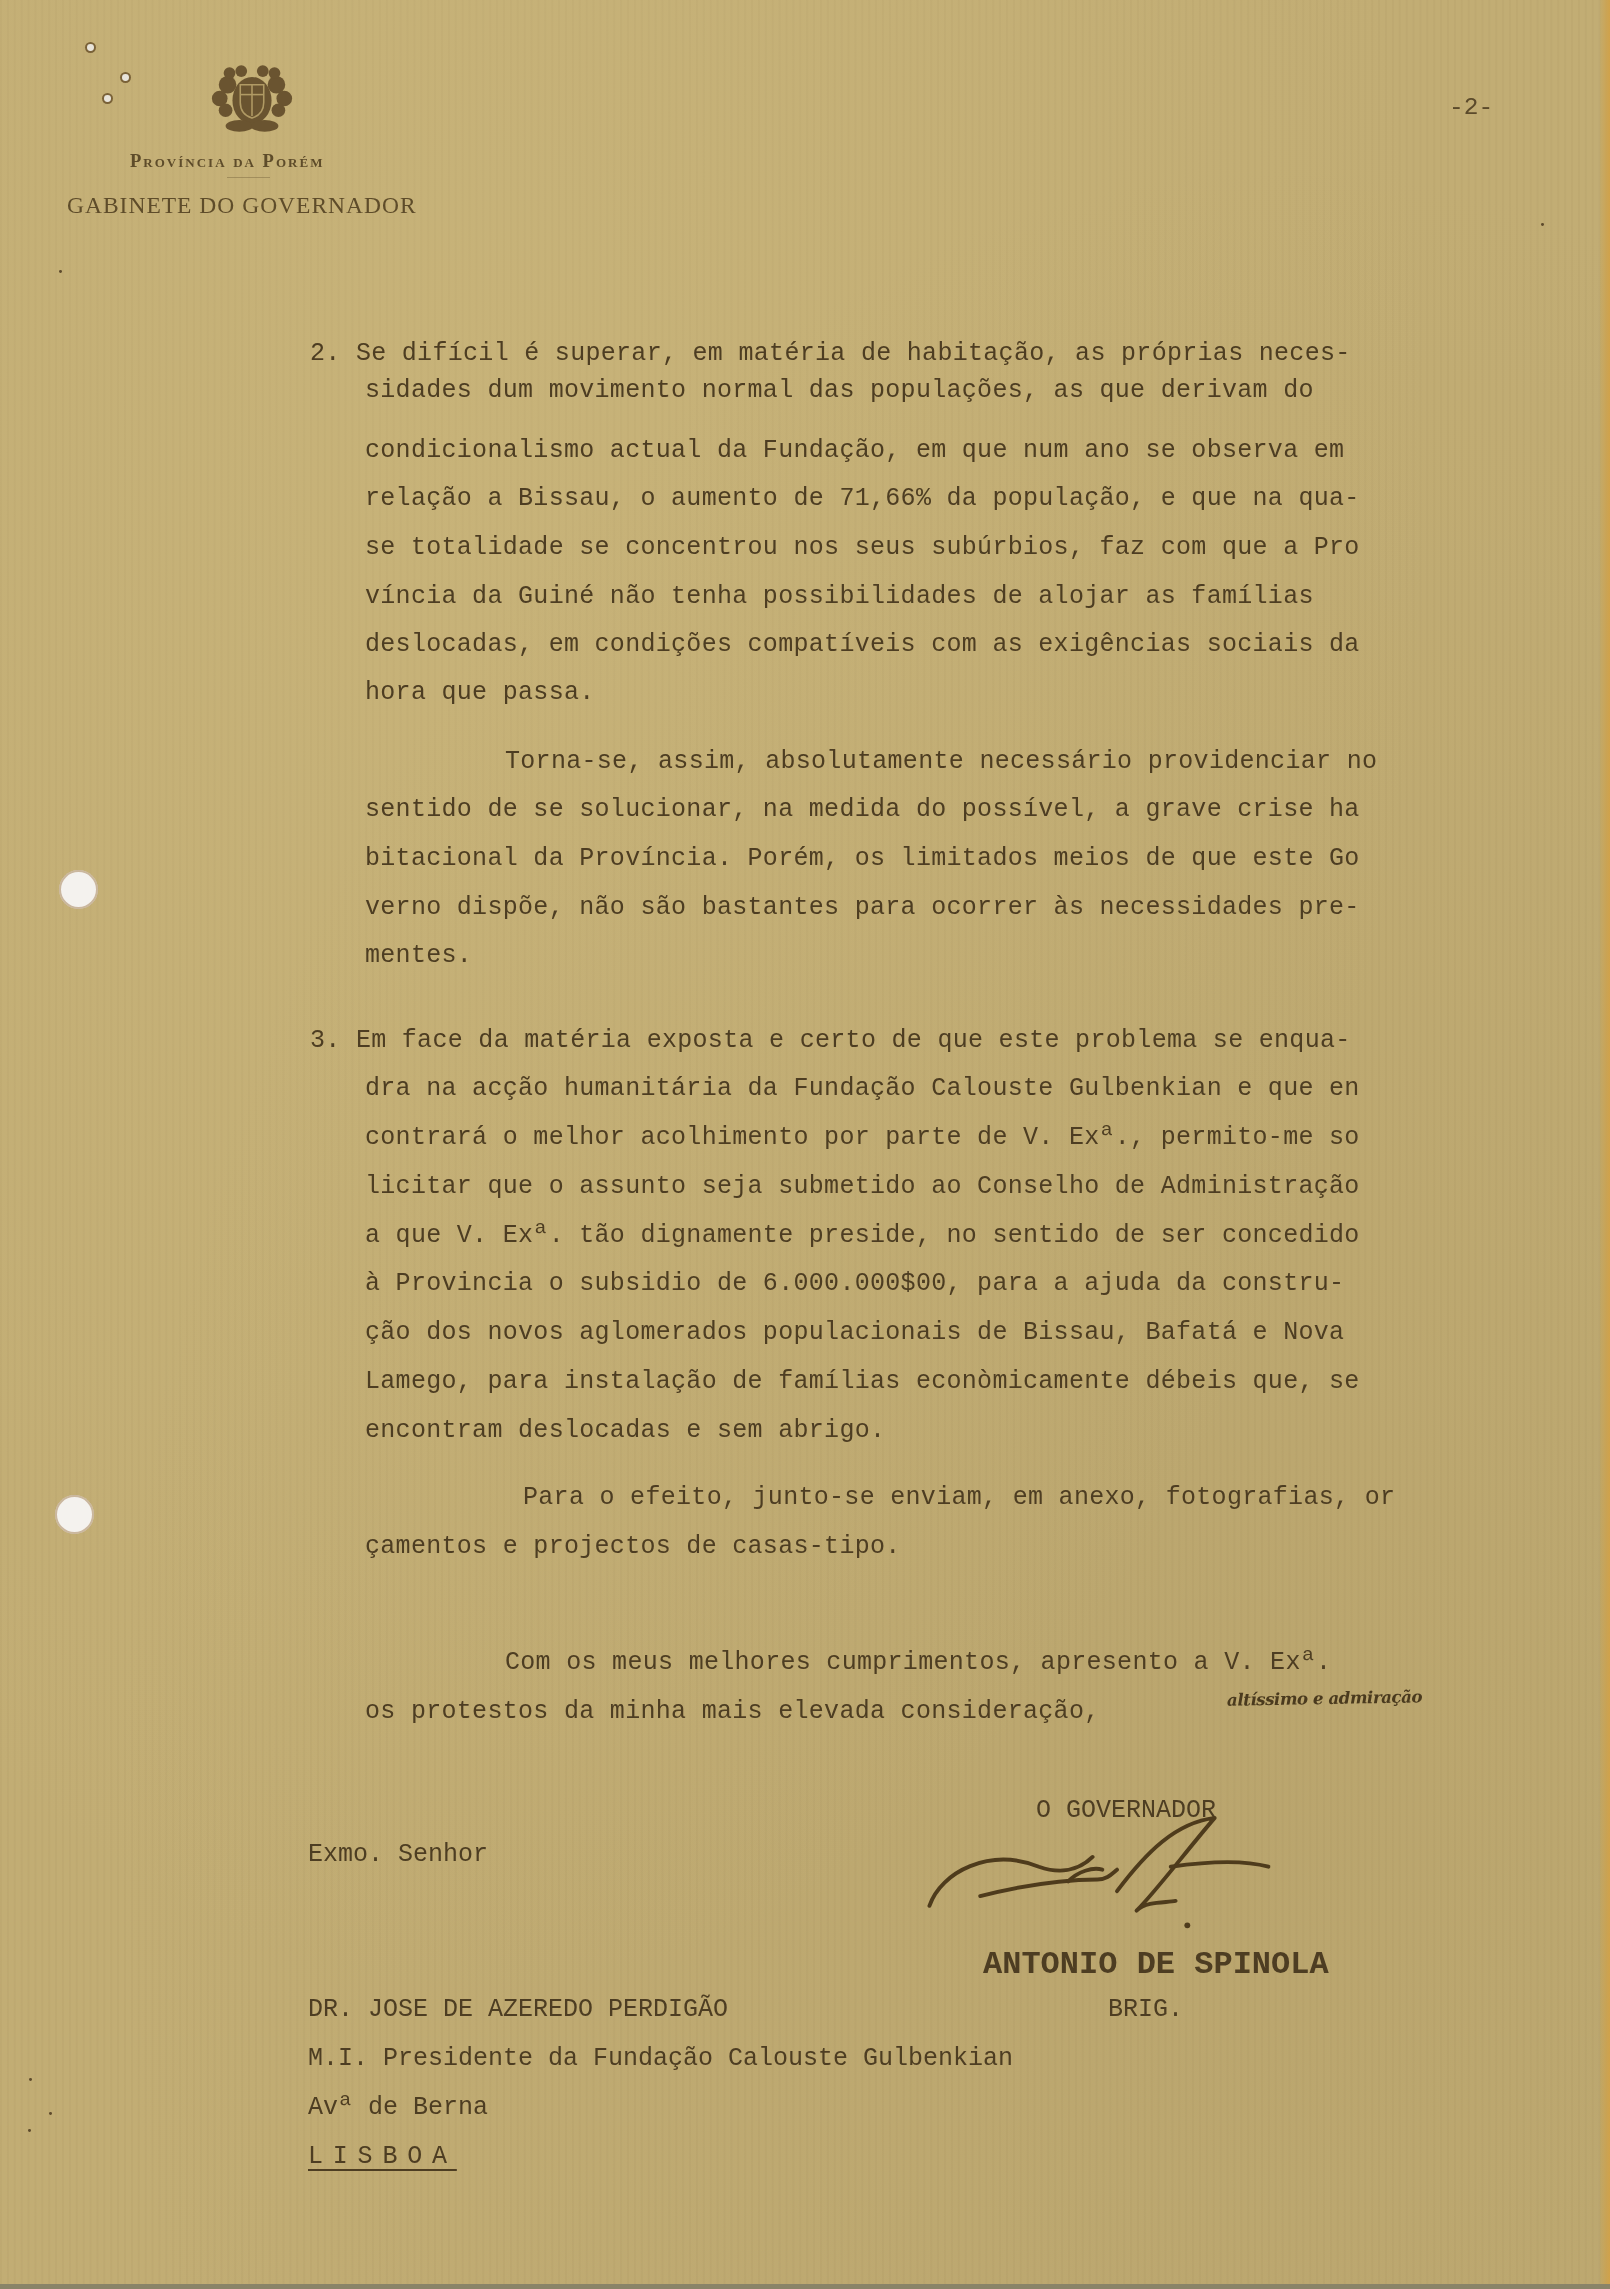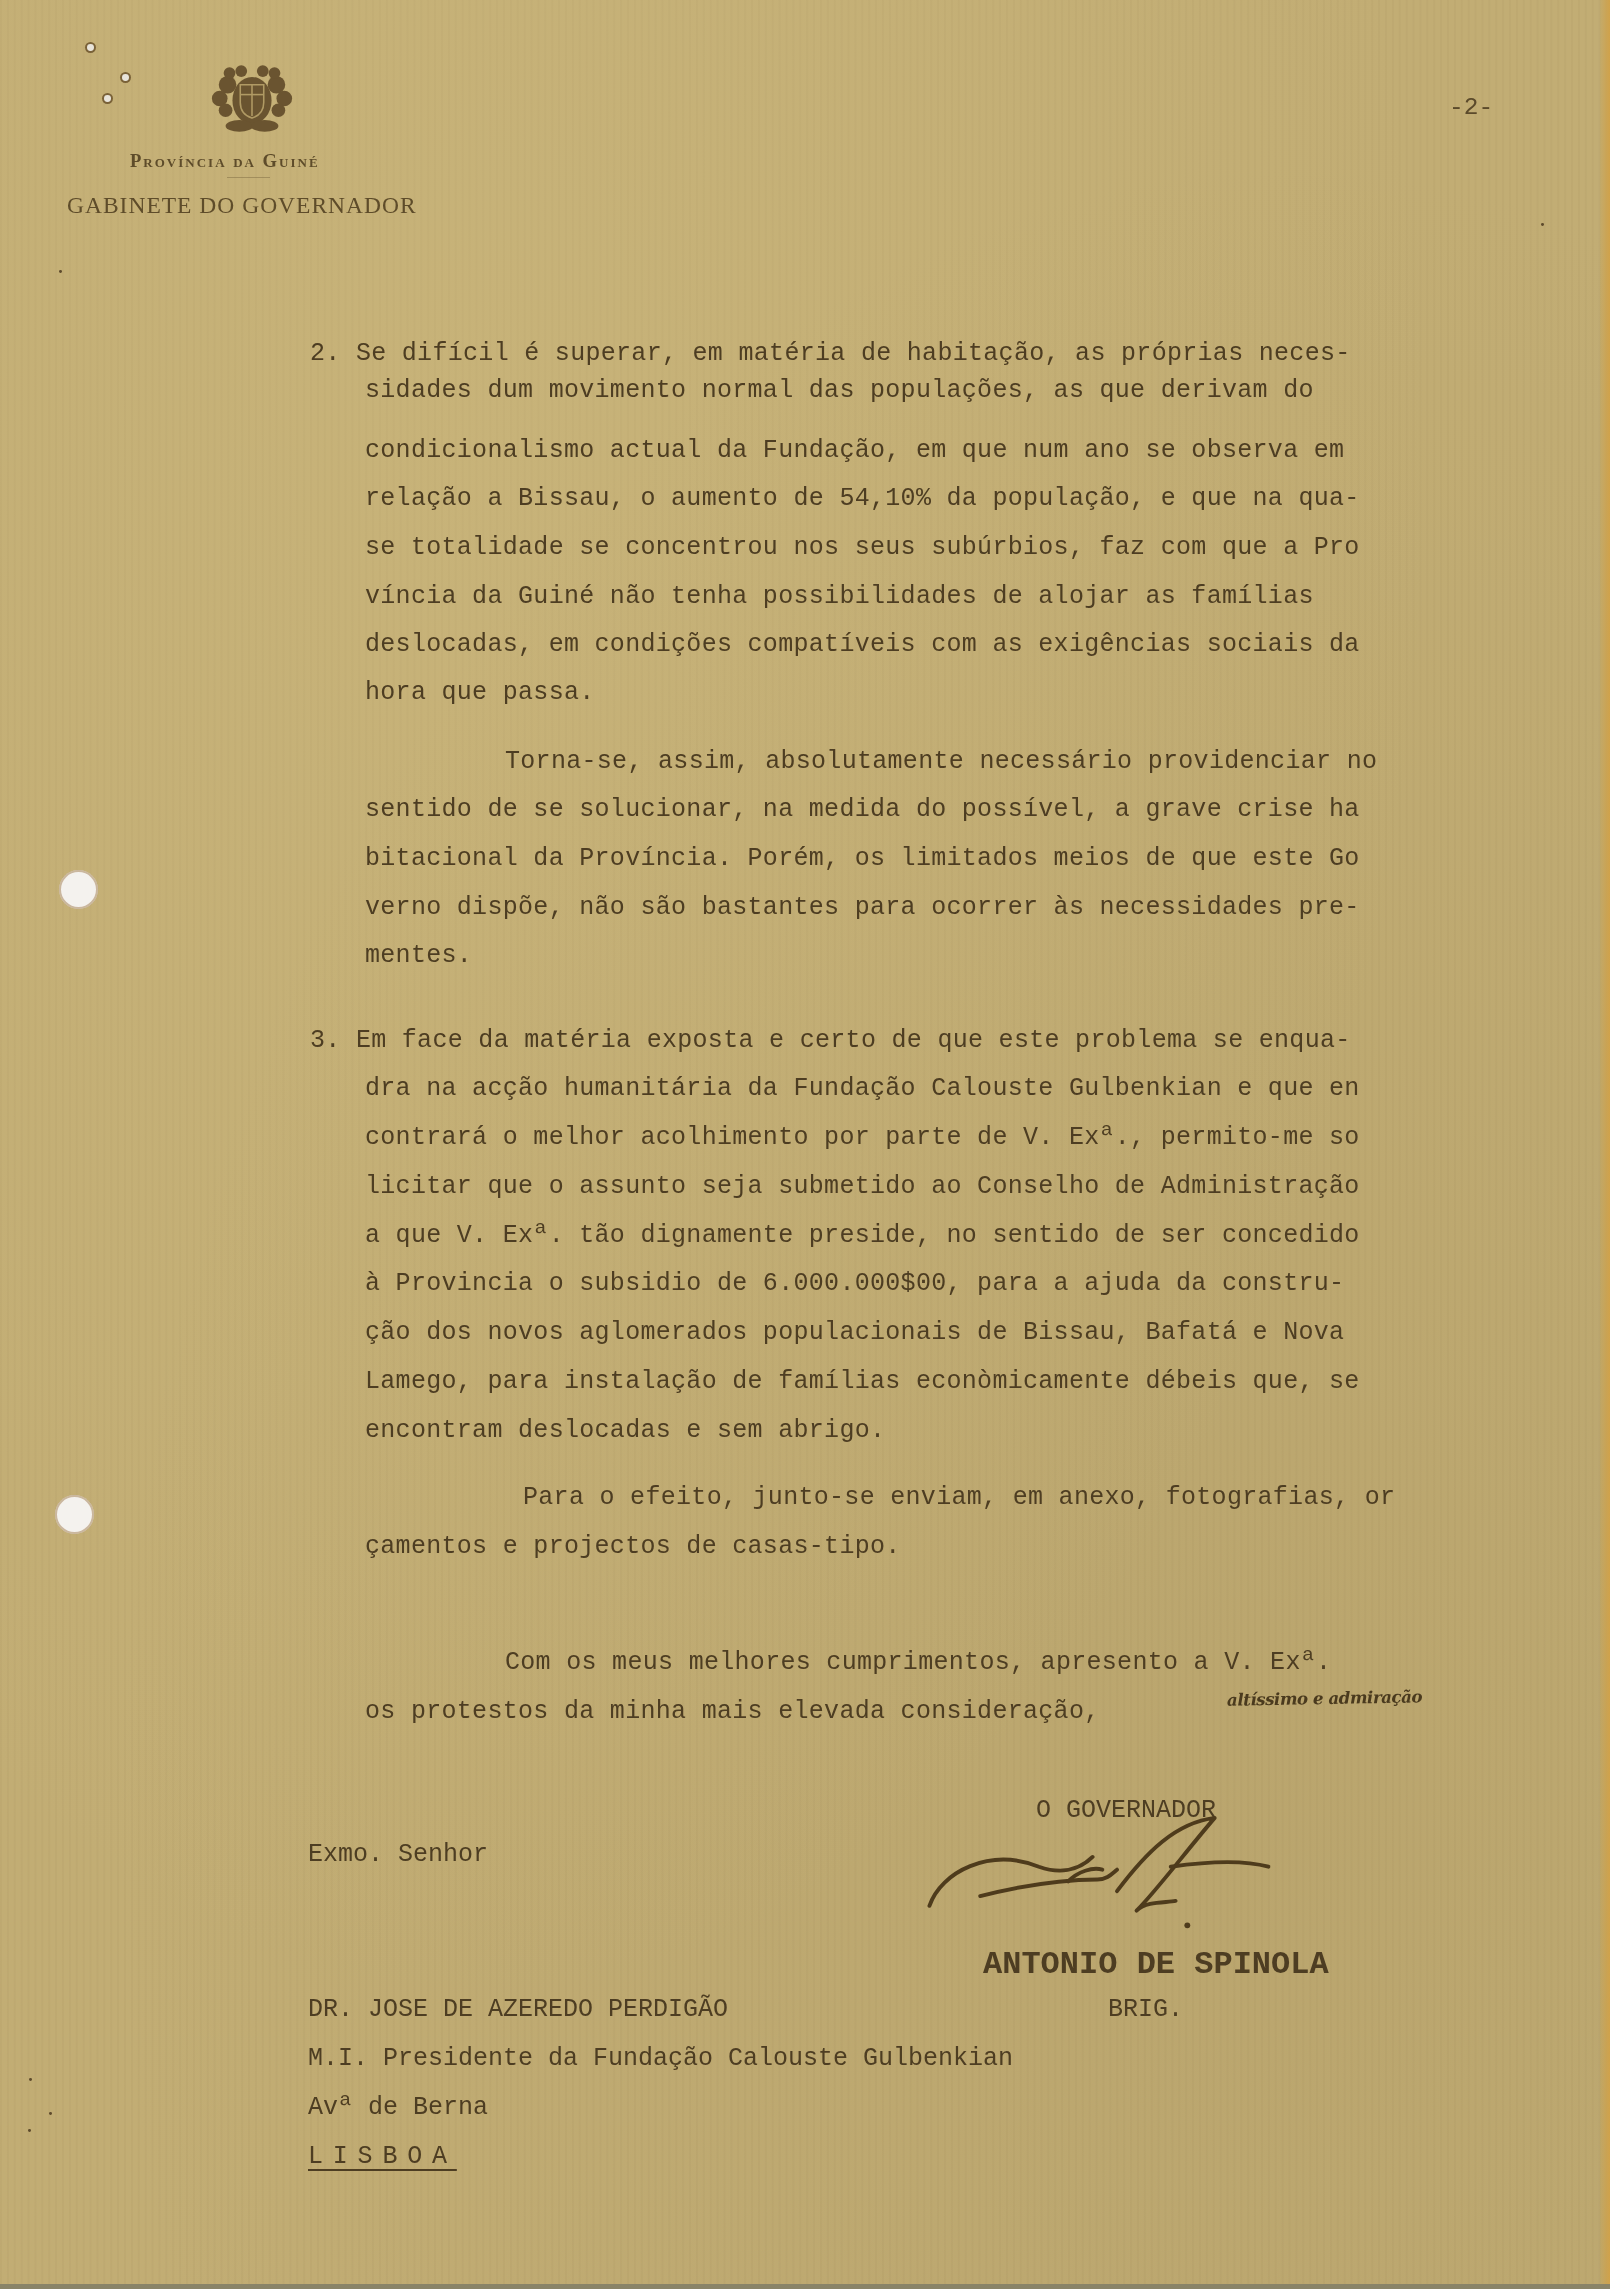--- a/index.html
+++ b/index.html
@@ -102,30 +102,30 @@
     <ellipse cx="45" cy="38" rx="20" ry="24"></ellipse>
     <ellipse cx="32" cy="64" rx="14" ry="6"></ellipse>
       <ellipse cx="58" cy="64" rx="14" ry="6"></ellipse>
   </g>
   <g fill="none" stroke="#b09a64" stroke-width="1.6">
     <path d="M33 22 h24 v18 q0 12 -12 16 q-12 -4 -12 -16 z"></path>
     <line x1="45" y1="22" x2="45" y2="54"></line>
     <line x1="33" y1="32" x2="57" y2="32"></line>
   </g>
 </svg>
-<div class="letterhead-province">Província da Guiné</div>
+<div class="letterhead-province">Província da Porém</div>
 <div class="letterhead-divider"></div>
 <div class="letterhead-office">GABINETE DO GOVERNADOR</div>
 
 <div class="page-number">-2-</div>
 
 <div class="line indent-num" style="top:341px;">2. Se difícil é superar, em matéria de habitação, as próprias neces-</div>
 <div class="line body" style="top:378px;">sidades dum movimento normal das populações, as que derivam do</div>
 <div class="line body" style="top:438px;">condicionalismo actual da Fundação, em que num ano se observa em</div>
-<div class="line body" style="top:486px;">relação a Bissau, o aumento de 54,10% da população, e que na qua-</div>
+<div class="line body" style="top:486px;">relação a Bissau, o aumento de 71,66% da população, e que na qua-</div>
 <div class="line body" style="top:535px;">se totalidade se concentrou nos seus subúrbios, faz com que a Pro</div>
 <div class="line body" style="top:584px;">víncia da Guiné não tenha possibilidades de alojar as famílias</div>
 <div class="line body" style="top:632px;">deslocadas, em condições compatíveis com as exigências sociais da</div>
 <div class="line body" style="top:680px;">hora que passa.</div>
 
 <div class="line para-indent" style="top:749px;">Torna-se, assim, absolutamente necessário providenciar no</div>
 <div class="line body" style="top:797px;">sentido de se solucionar, na medida do possível, a grave crise ha</div>
 <div class="line body" style="top:846px;">bitacional da Província. Porém, os limitados meios de que este Go</div>
 <div class="line body" style="top:895px;">verno dispõe, não são bastantes para ocorrer às necessidades pre-</div>
 <div class="line body" style="top:943px;">mentes.</div>

